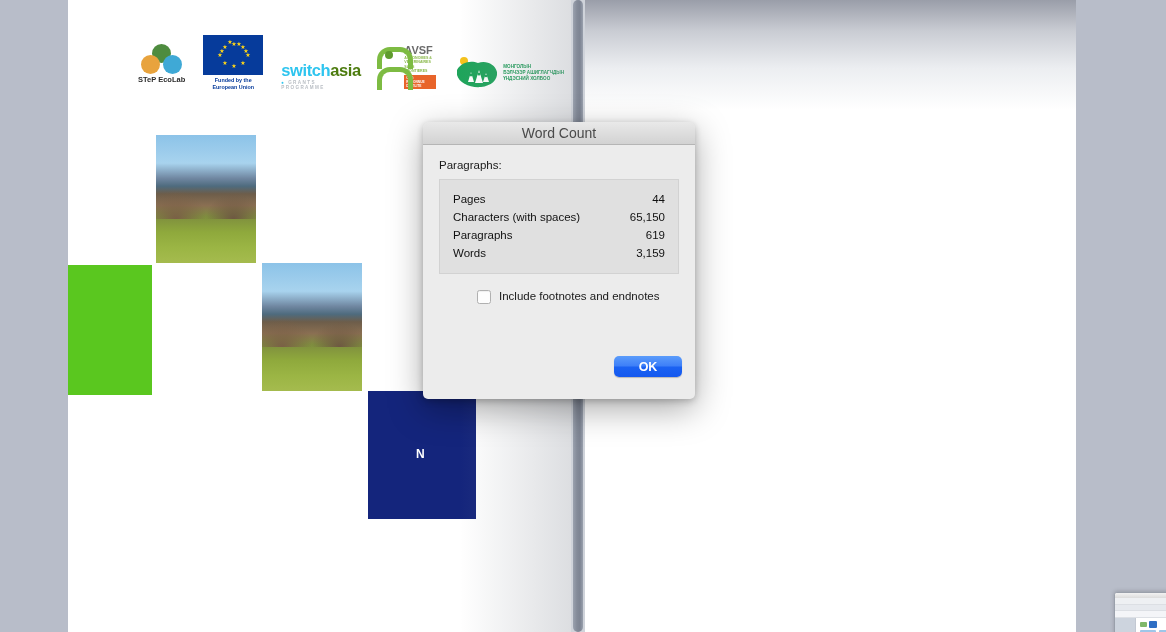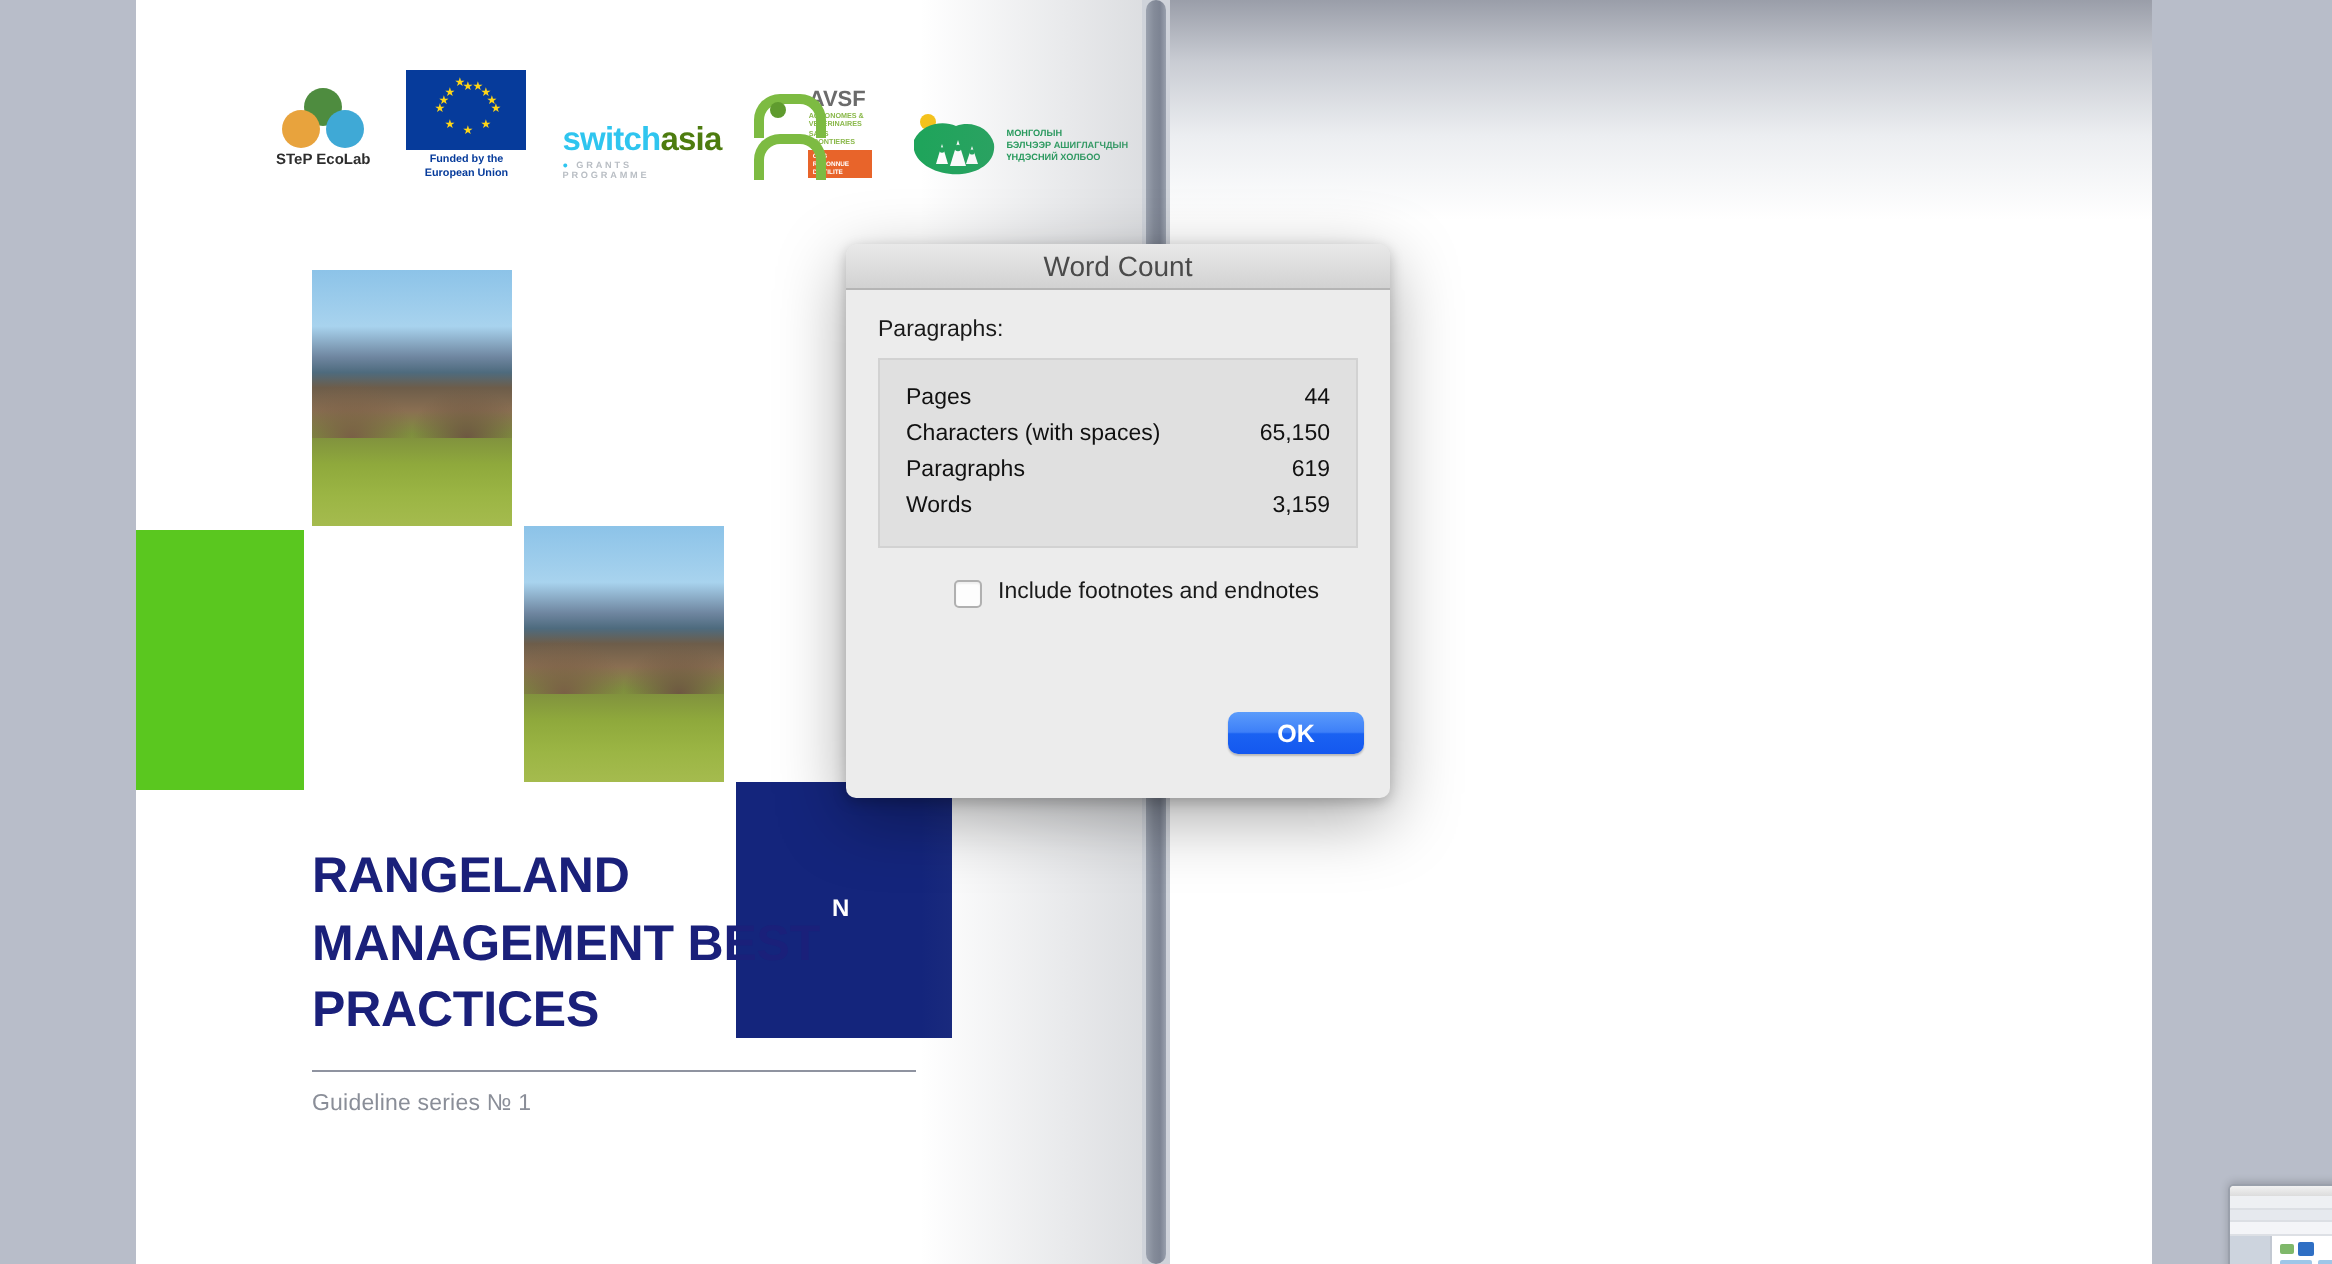--- a/index.html
+++ b/index.html
@@ -413,25 +413,20 @@
         <div class="cell ph-land" style="left:194px; top:135px; width:100px; height:128px;"></div>
 
         <div class="cell cell-navy" style="left:300px; top:135px; width:108px; height:128px;">
           <div class="navy-label">N</div>
         </div>
 
         <div class="cell cell-green" style="left:0px; top:265px; width:84px; height:130px;"></div>
 
       </div>
 
-      <div class="title-block" style="left:88px;">
-        <h1 class="cover-title">RANGELAND MANAGEMENT BEST PRACTICES</h1>
-        <div class="title-rule"></div>
-        <div class="subtitle">Guideline series № 1</div>
-      </div>
 
       <div class="soft-vignette"></div>
     </div>
 
     <div class="page page-right">
       <div class="page-shadow-top"></div>
     </div>
 
     <div class="scrollbar-track"></div>
     <div class="scrollbar-thumb"></div>

